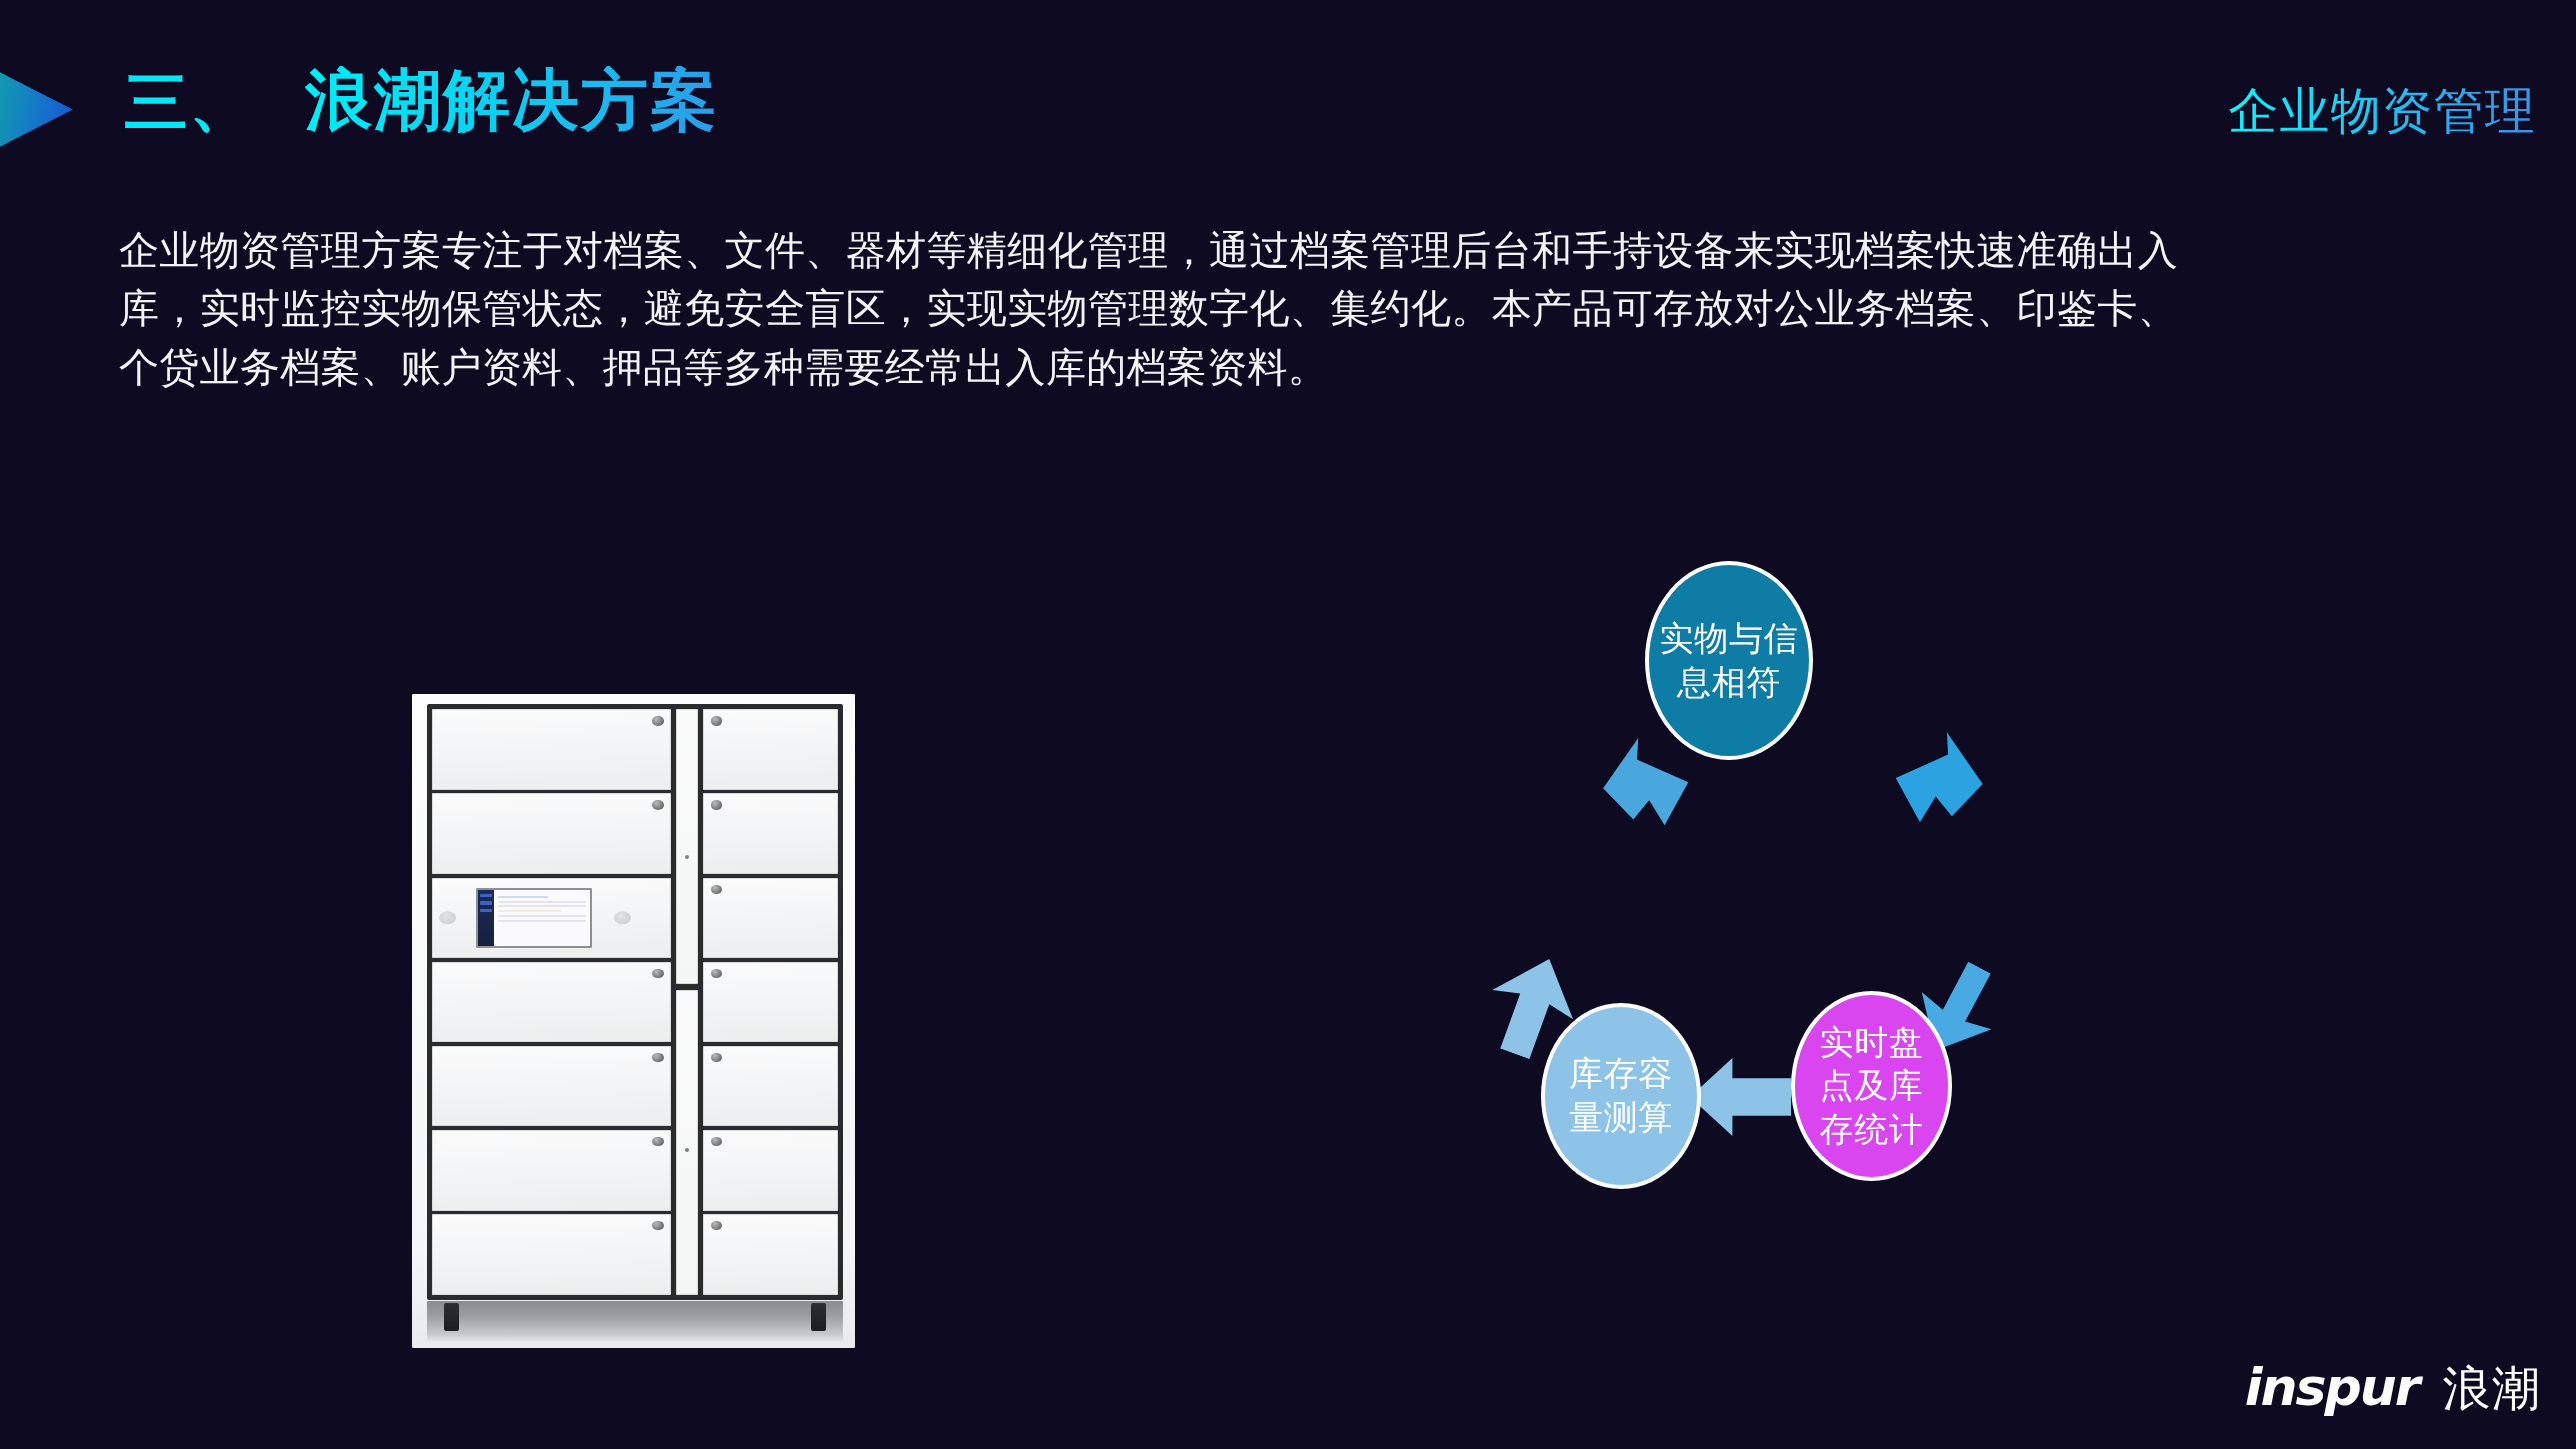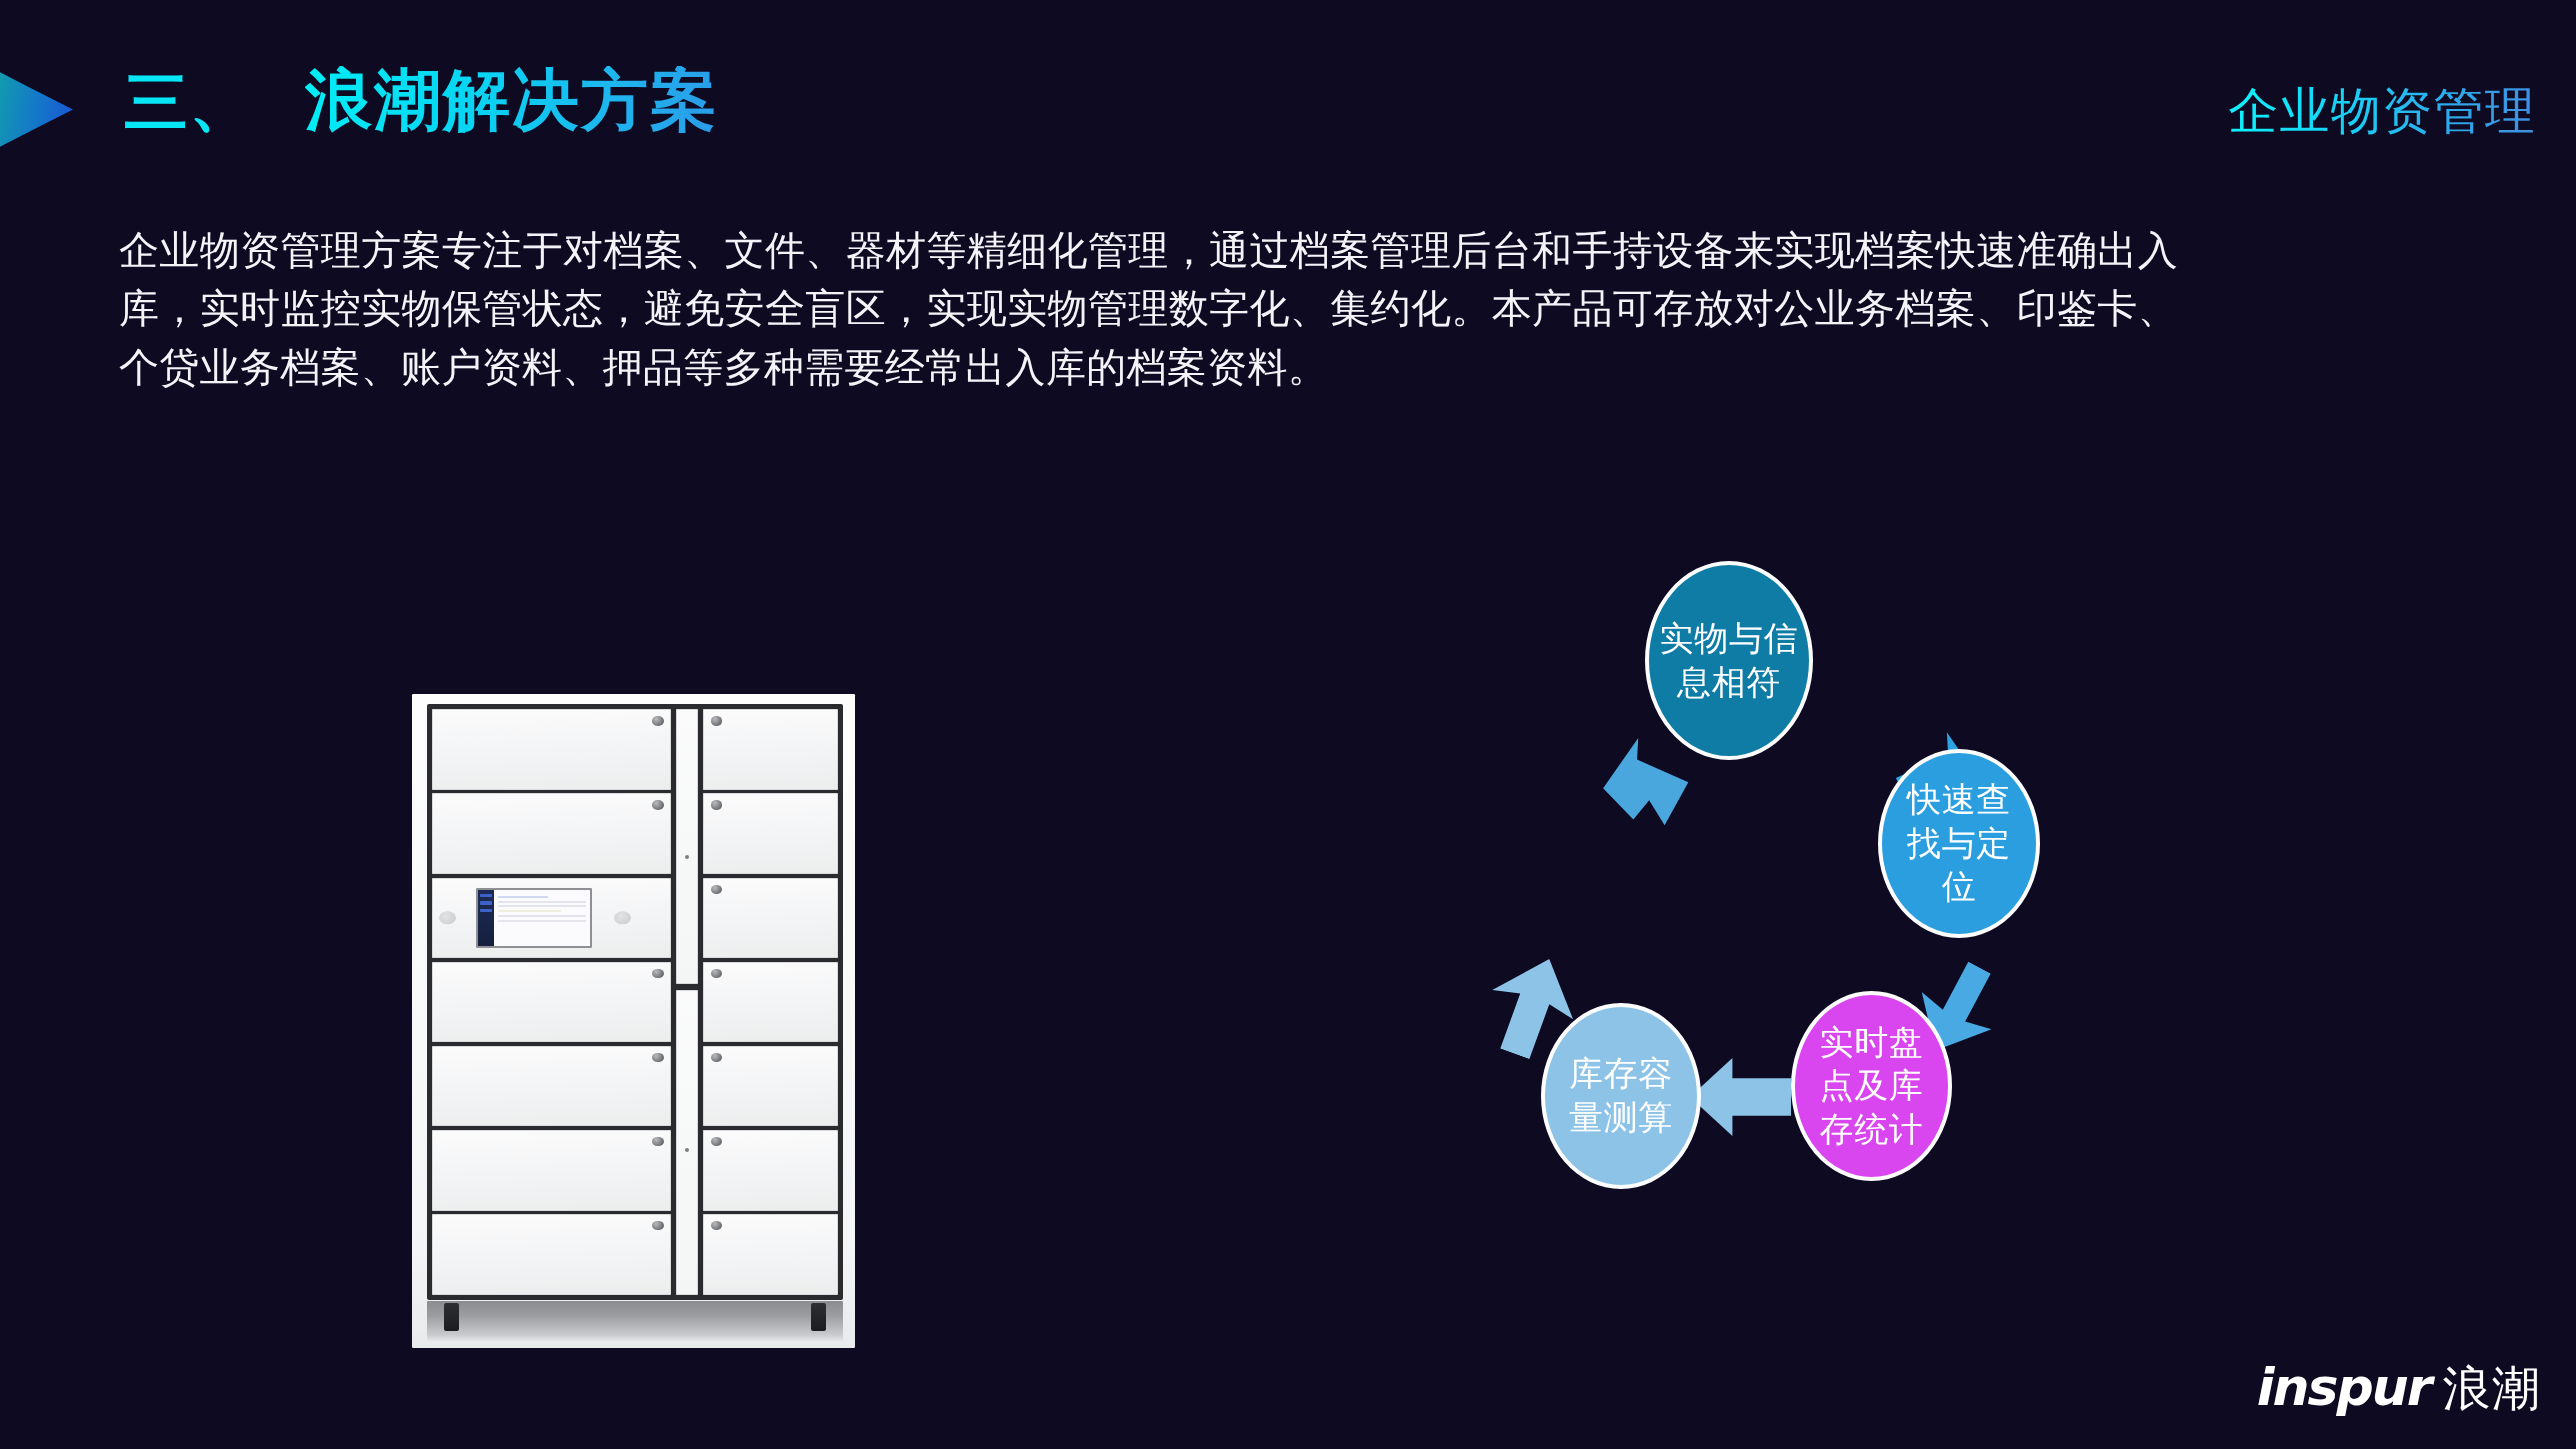--- a/index.html
+++ b/index.html
@@ -148,21 +148,21 @@
     background:#8cc3e7;
     clip-path:polygon(100% 26%, 100% 74%, 42% 74%, 42% 100%, 0% 50%, 42% 0%, 42% 26%); }
   .arr-5{ left:134px; top:396px; width:86px; height:101px;
     background:#8cc3e7;
     clip-path:polygon(32% 100%, 68% 100%, 68% 42%, 100% 48%, 50% 0%, 0% 48%, 32% 42%);
     transform:rotate(20deg); }
 
   
   .logo{
     position:absolute; right:35px; bottom:28px;
-    display:flex; align-items:baseline; gap:12px;
+    display:flex; align-items:baseline; gap:24px;
     color:#ffffff;
   }
   .logo .mark{
     font-size:52px; font-weight:bold; font-style:italic;
     letter-spacing:-2px; font-family:"DejaVu Sans",sans-serif;
   }
   .logo .cn{ font-size:48px; font-weight:normal; letter-spacing:1.3px; }
 </style>
 </head>
 <body>
@@ -263,21 +263,20 @@
 </div>
 
 <div class="cycle">
   <div class="arrow arr-1"></div>
   <div class="arrow arr-2"></div>
   <div class="arrow arr-3"></div>
   <div class="arrow arr-4"></div>
   <div class="arrow arr-5"></div>
 
   <div class="node n-top">实物与信息相符</div>
-  <div class="node n-right">快速查找与定位</div>
   <div class="node n-br">实时盘点及库存统计</div>
   <div class="node n-bl">库存容量测算</div>
 </div>
 
 <div class="logo">
   <span class="mark">inspur</span>
   <span class="cn">浪潮</span>
 </div>
 
 

